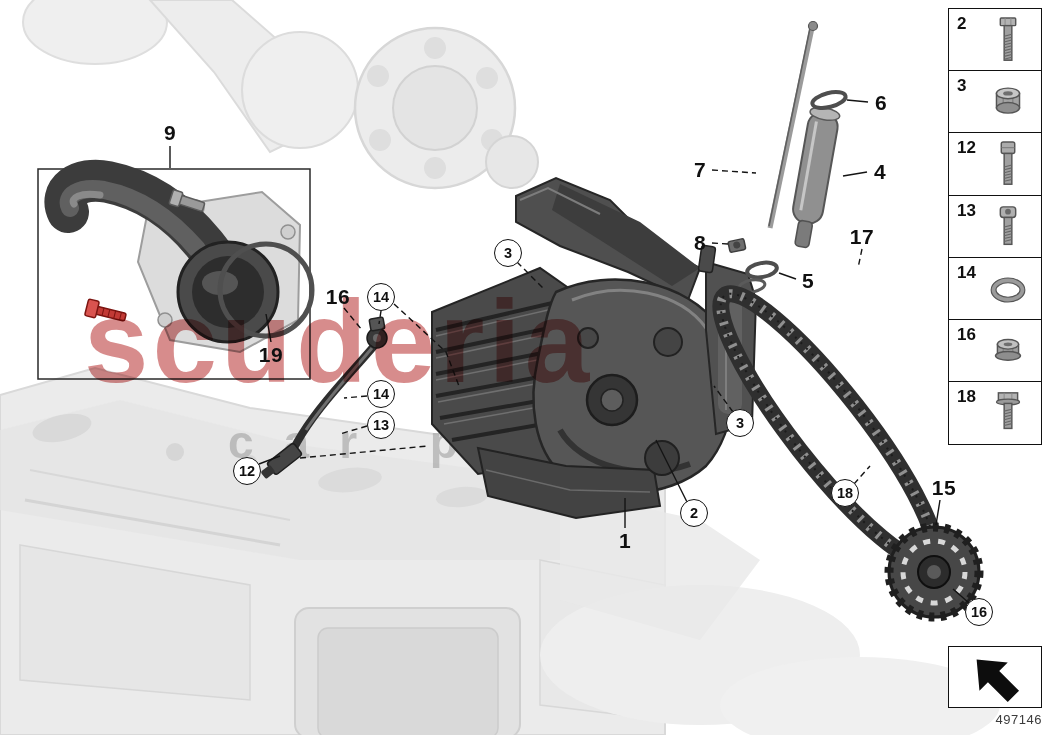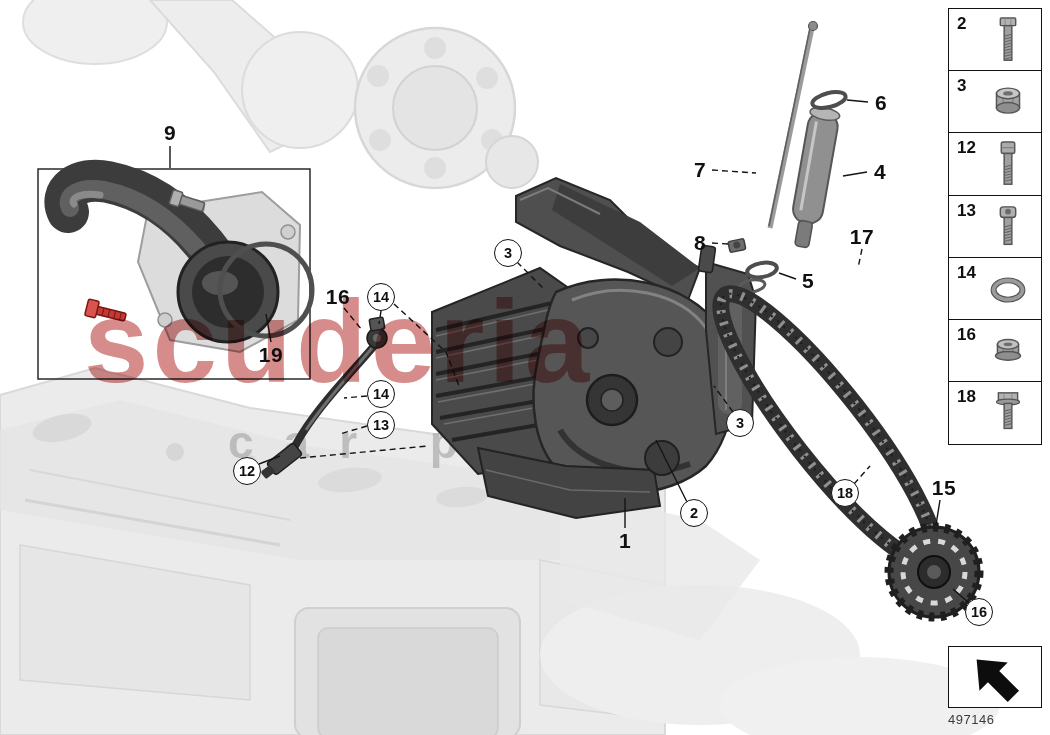--- a/index.html
+++ b/index.html
@@ -10,21 +10,21 @@
   .callout.plain { font-size:21px; letter-spacing:0.5px; }
   .callout.circled { width:28px; height:28px; border:1.8px solid #111; border-radius:50%;
                      background:#fff; font-size:14.5px; display:flex; align-items:center; justify-content:center; }
   .legend { position:absolute; left:948px; top:8px; width:94px; z-index:6; }
   .legend-box { position:relative; width:94px; height:64px; border:1.8px solid #111; background:#fff; margin-top:-1.8px; }
   .legend-box:first-child { margin-top:0; }
   .legend-num { position:absolute; left:8px; top:5px; font-weight:bold; font-size:17px; color:#101010; }
   .legend-icon { position:absolute; right:12px; top:7px; width:42px; height:50px; }
   .arrow-box { position:absolute; left:948px; top:646px; width:94px; height:62px; border:1.8px solid #111; background:#fff; z-index:6; }
   .arrow-box svg { width:100%; height:100%; display:block; }
-  .part-number { position:absolute; left:948px; top:712px; width:94px; text-align:left;
+  .part-number { position:absolute; left:948px; top:712px; width:94px; text-align:right;
                  font-size:13px; color:#3c3c3c; letter-spacing:0.5px; z-index:6; }
 </style>
 </head>
 <body>
 
 <div class="stage">
 
   <svg class="art" viewBox="0 0 1050 735">
 
     <g>

